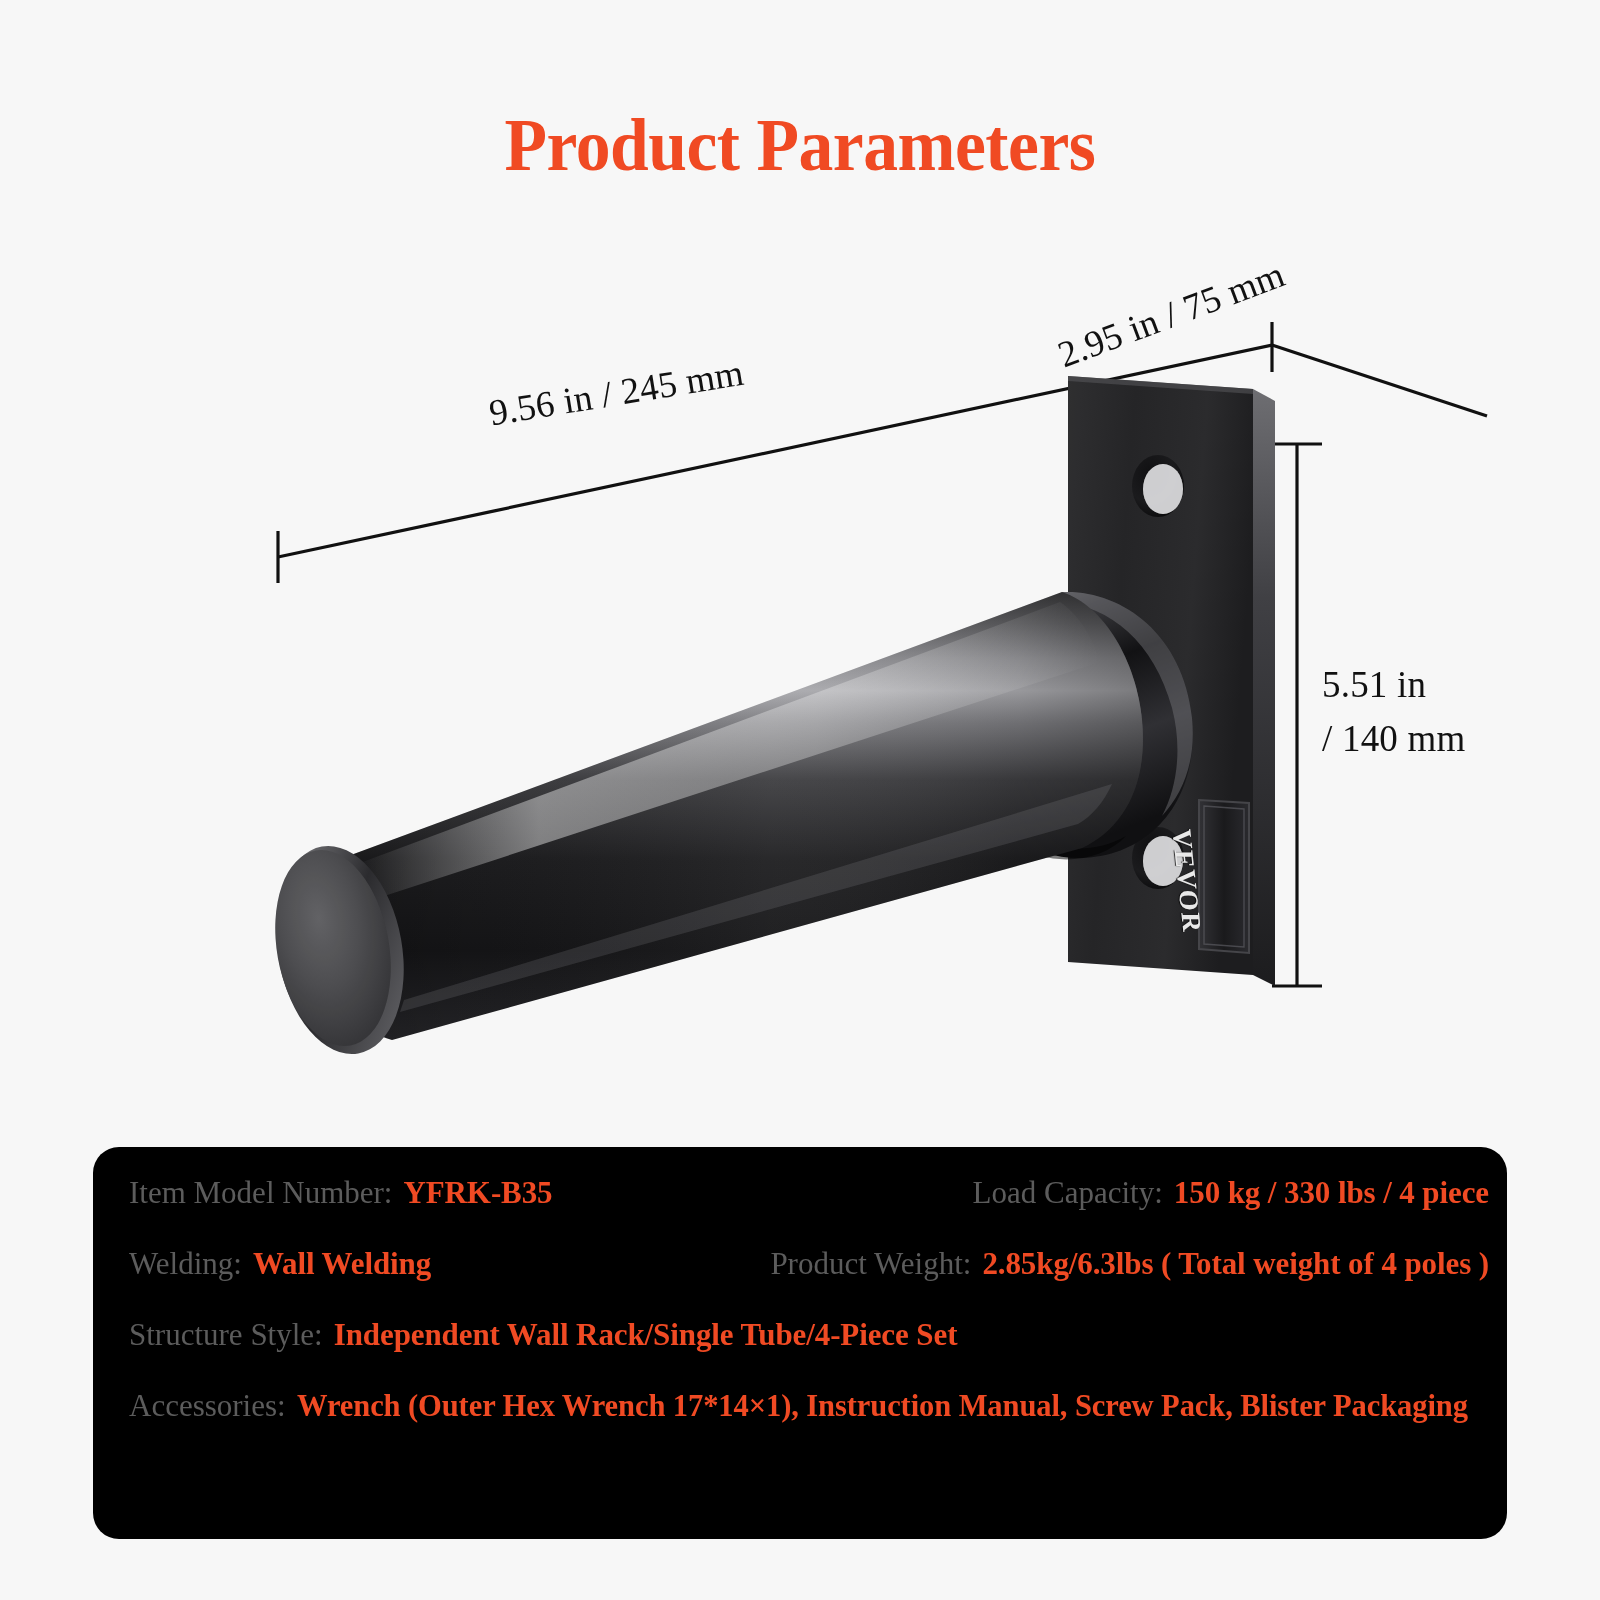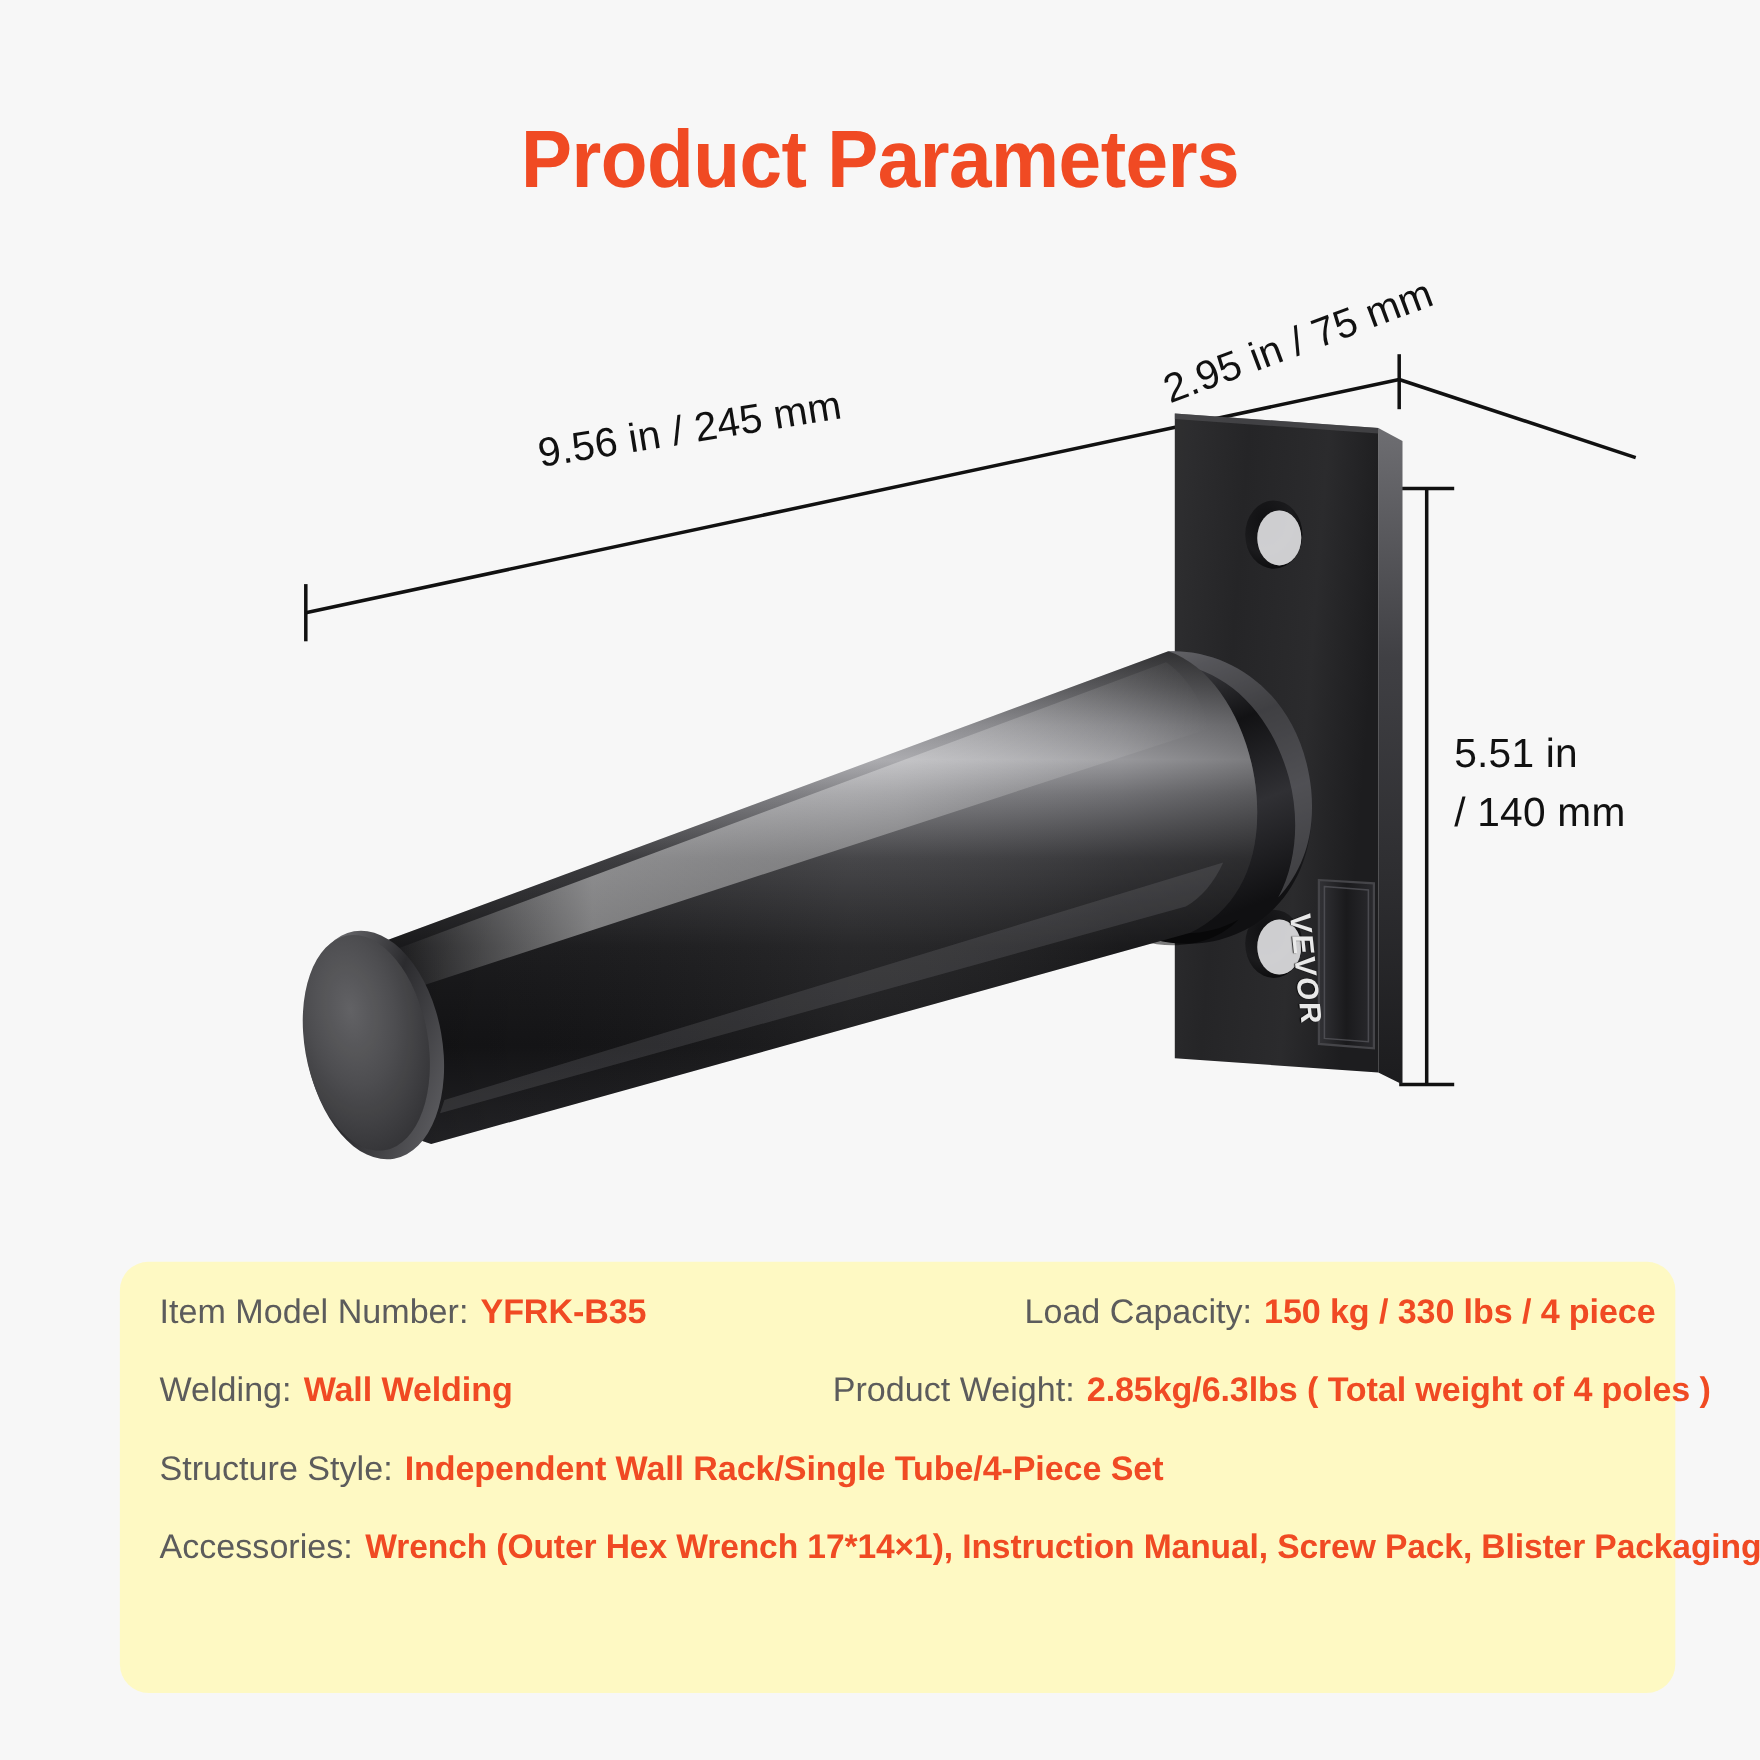--- a/index.html
+++ b/index.html
@@ -11,20 +11,21 @@
     height: 1600px;
     background: #f7f7f7;
     font-family: "Liberation Sans", sans-serif;
     overflow: hidden;
   }
   #root {
     position: relative;
     width: 1600px;
     height: 1184px;
     background: #f7f7f7;
+    font-family: Liberation Serif, serif;
   }
 
   
   #page-title {
     position: absolute;
     left: 0;
     top: 108px;
     width: 1600px;
     text-align: center;
     font-size: 74px;
@@ -95,25 +96,25 @@
     letter-spacing: 1.5px;
     text-align: center;
     line-height: 34px;
     text-shadow: 0 1px 1px rgba(0,0,0,0.8);
     pointer-events: none;
   }
 
   
   #spec-card {
     position: absolute;
-    left: 109px;
+    left: 93px;
     top: 1147px;
     width: 1414px;
     height: 392px;
-    background: #fef9c3;
+    background: #000000;
     border-radius: 26px;
   }
   .spec-grid {
     position: absolute;
     left: 36px;
     top: 28px;
     right: 18px;
   }
   .spec-row {
     display: flex;

